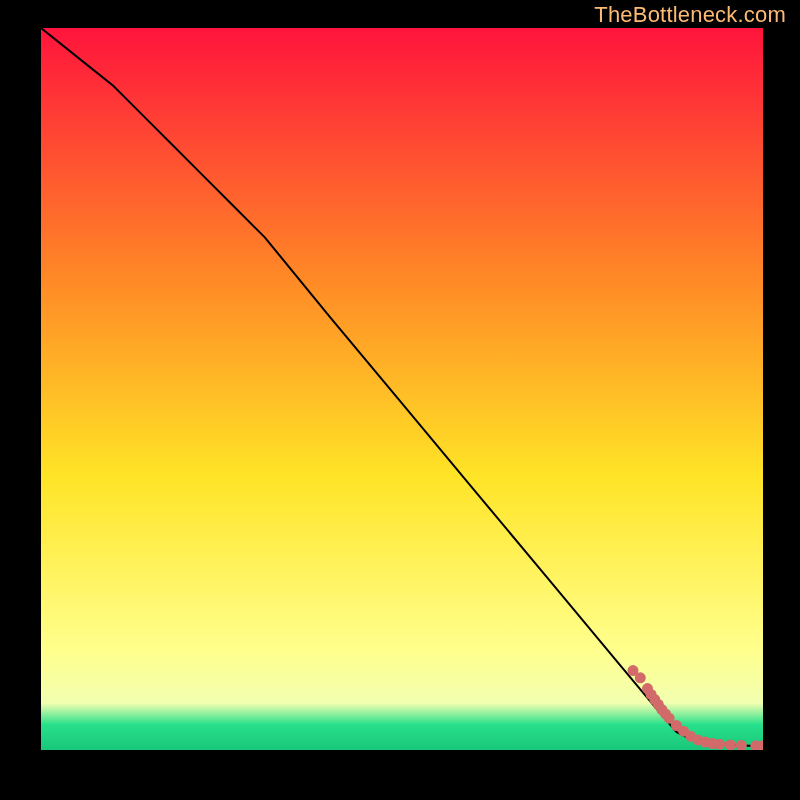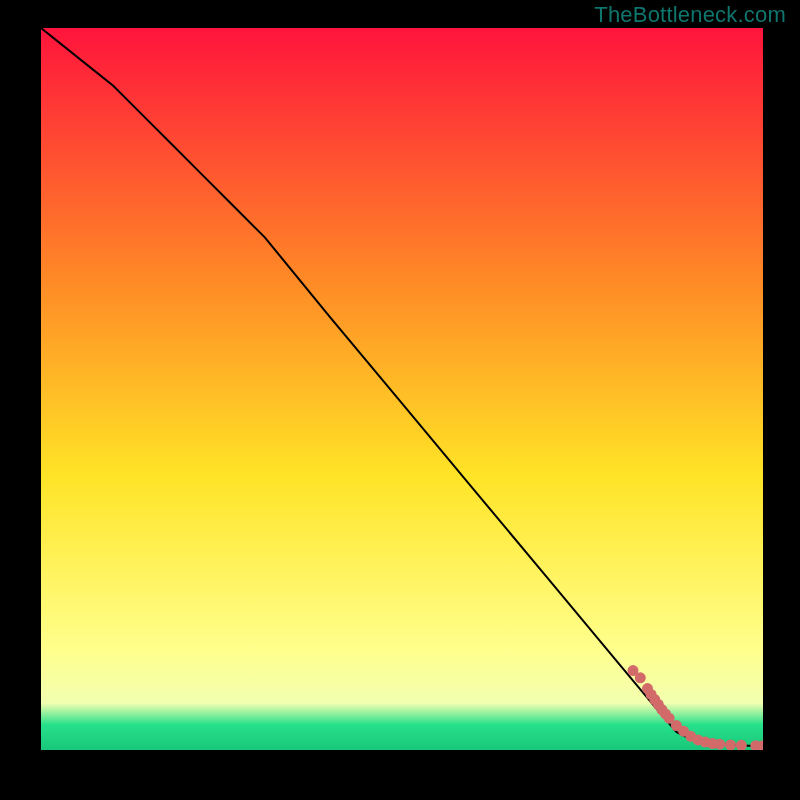--- a/index.html
+++ b/index.html
@@ -14,21 +14,21 @@
   .wrapper {
     position: relative;
     width: 800px;
     height: 800px;
     background: #000;
   }
   .watermark {
     position: absolute;
     top: 2px;
     right: 14px;
-    color: #0f766e;
+    color: #fdba74;
     font-size: 22px;
     font-weight: 500;
     letter-spacing: 0.2px;
     user-select: none;
   }
   .plot-frame {
     position: absolute;
     left: 41px;
     top: 28px;
     width: 722px;

